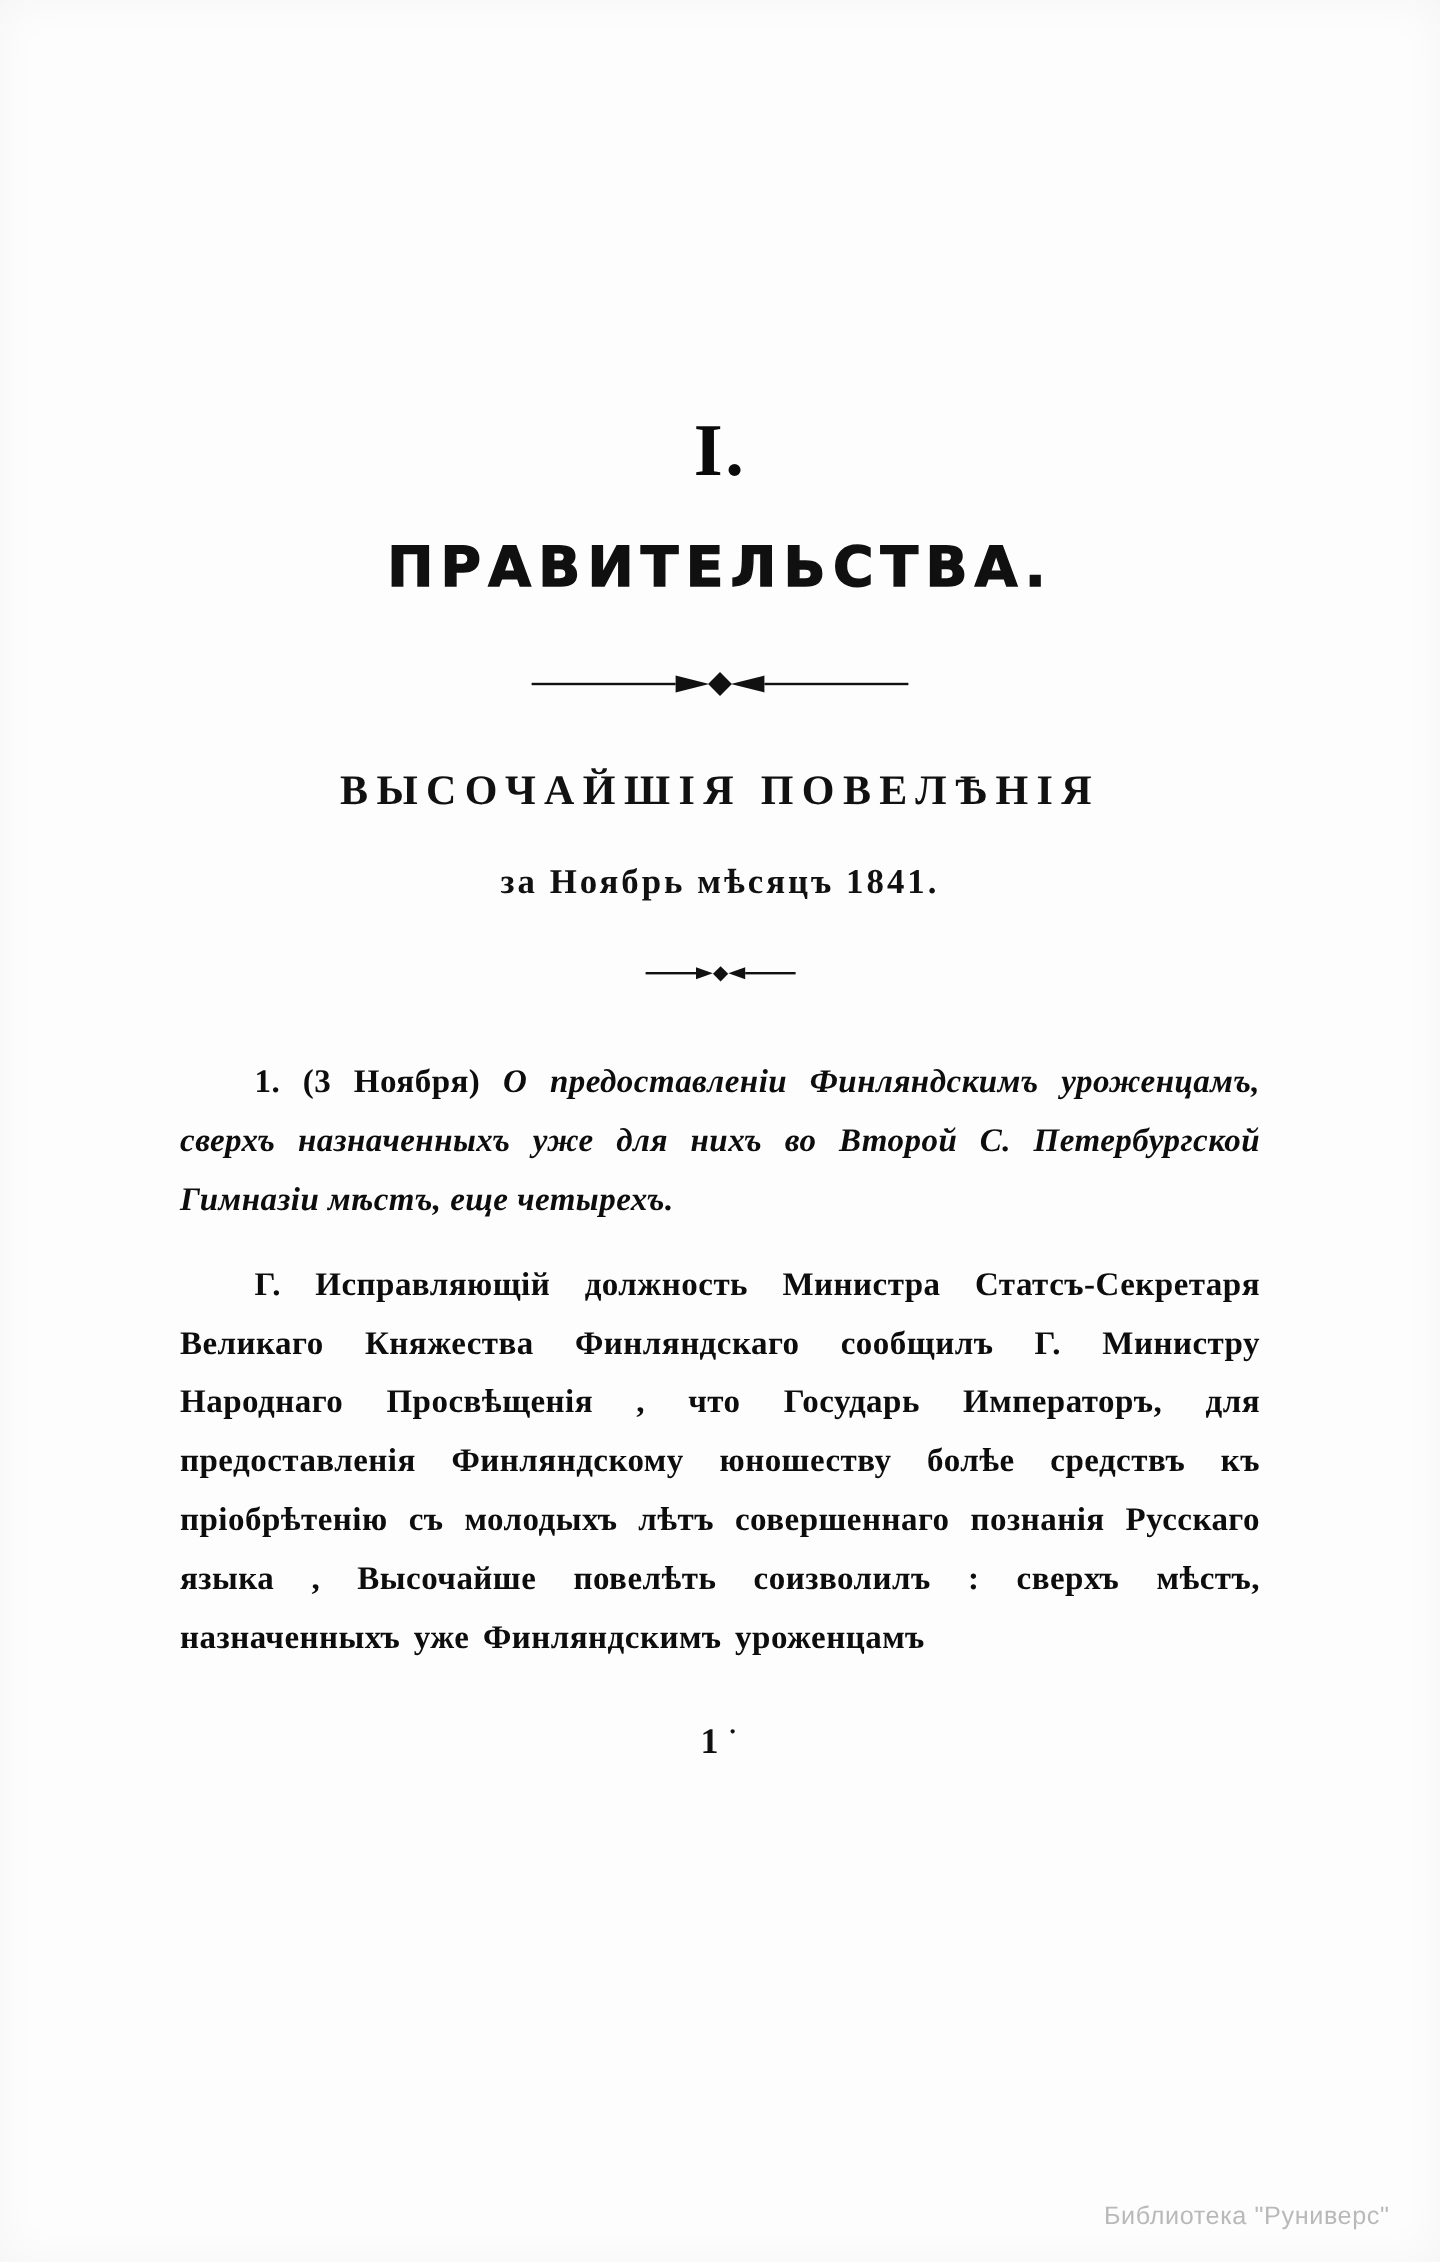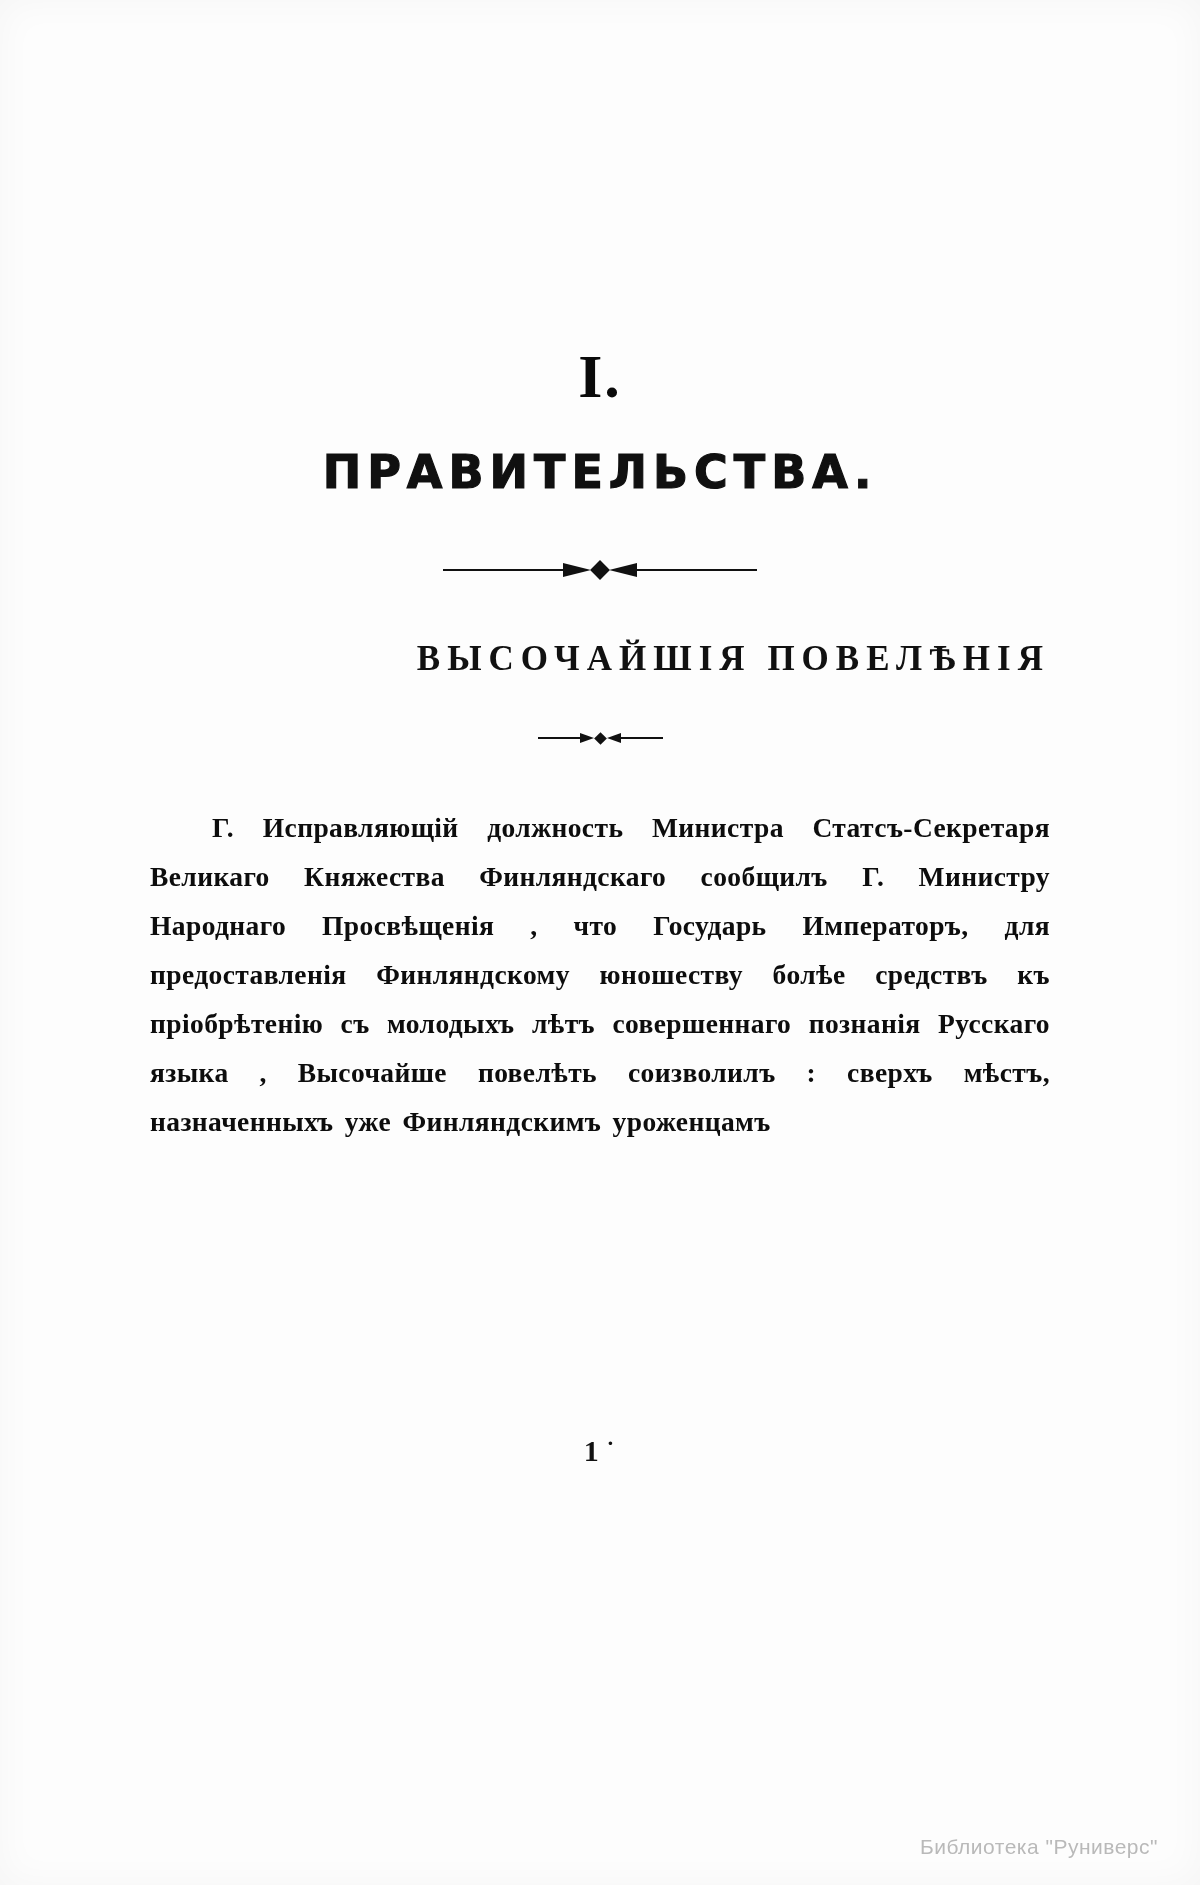--- a/index.html
+++ b/index.html
@@ -119,21 +119,21 @@
     width: 14px;
     height: 14px;
     background: #111;
     transform: rotate(45deg);
     margin: 0 2px;
   }
   .rule-2 .rule-knot { width: 9px; height: 9px; }
 
   
   .sub-1 {
-    text-align: right;
+    text-align: center;
     margin-top: 62px;
     font-family: "Liberation Serif", "DejaVu Serif", serif;
     font-weight: 700;
     font-size: 35px;
     letter-spacing: 7px;
     color: #111;
   }
   .sub-2 {
     text-align: center;
     margin-top: 40px;
@@ -212,30 +212,35 @@
     <div class="rule-wrap rule-1">
       <span class="rule-line"></span>
       <span class="rule-dia"></span>
       <span class="rule-knot"></span>
       <span class="rule-dia r"></span>
       <span class="rule-line"></span>
     </div>
 
     <div class="sub-1">ВЫСОЧАЙШІЯ ПОВЕЛѢНІЯ</div>
 
+    <div class="sub-2">за Ноябрь мѣсяцъ 1841.</div>
 
     <div class="rule-wrap rule-2">
       <span class="rule-line"></span>
       <span class="rule-dia"></span>
       <span class="rule-knot"></span>
       <span class="rule-dia r"></span>
       <span class="rule-line"></span>
     </div>
 
     <div class="body-block">
+      <p class="para">
+        <span class="lead">1. (3 Ноября)</span>
+        <span class="it">О предоставленіи Финляндскимъ уроженцамъ, сверхъ назначенныхъ уже для нихъ во Второй С. Петербургской Гимназіи мѣстъ, еще четырехъ.</span>
+      </p>
 
       <p class="para spaced">Г. Исправляющій должность Министра Статсъ-Секретаря Великаго Княжества Финляндскаго сообщилъ Г. Министру Народнаго Просвѣщенія , что Государь Императоръ, для предоставленія Финляндскому юношеству болѣе средствъ къ пріобрѣтенію съ молодыхъ лѣтъ совершеннаго познанія Русскаго языка , Высочайше повелѣть соизволилъ : сверхъ мѣстъ, назначенныхъ уже Финляндскимъ уроженцамъ</p>
     </div>
 
     <div class="page-num">
       <span>1</span><span class="dot">·</span>
     </div>
 
   </div>
 

